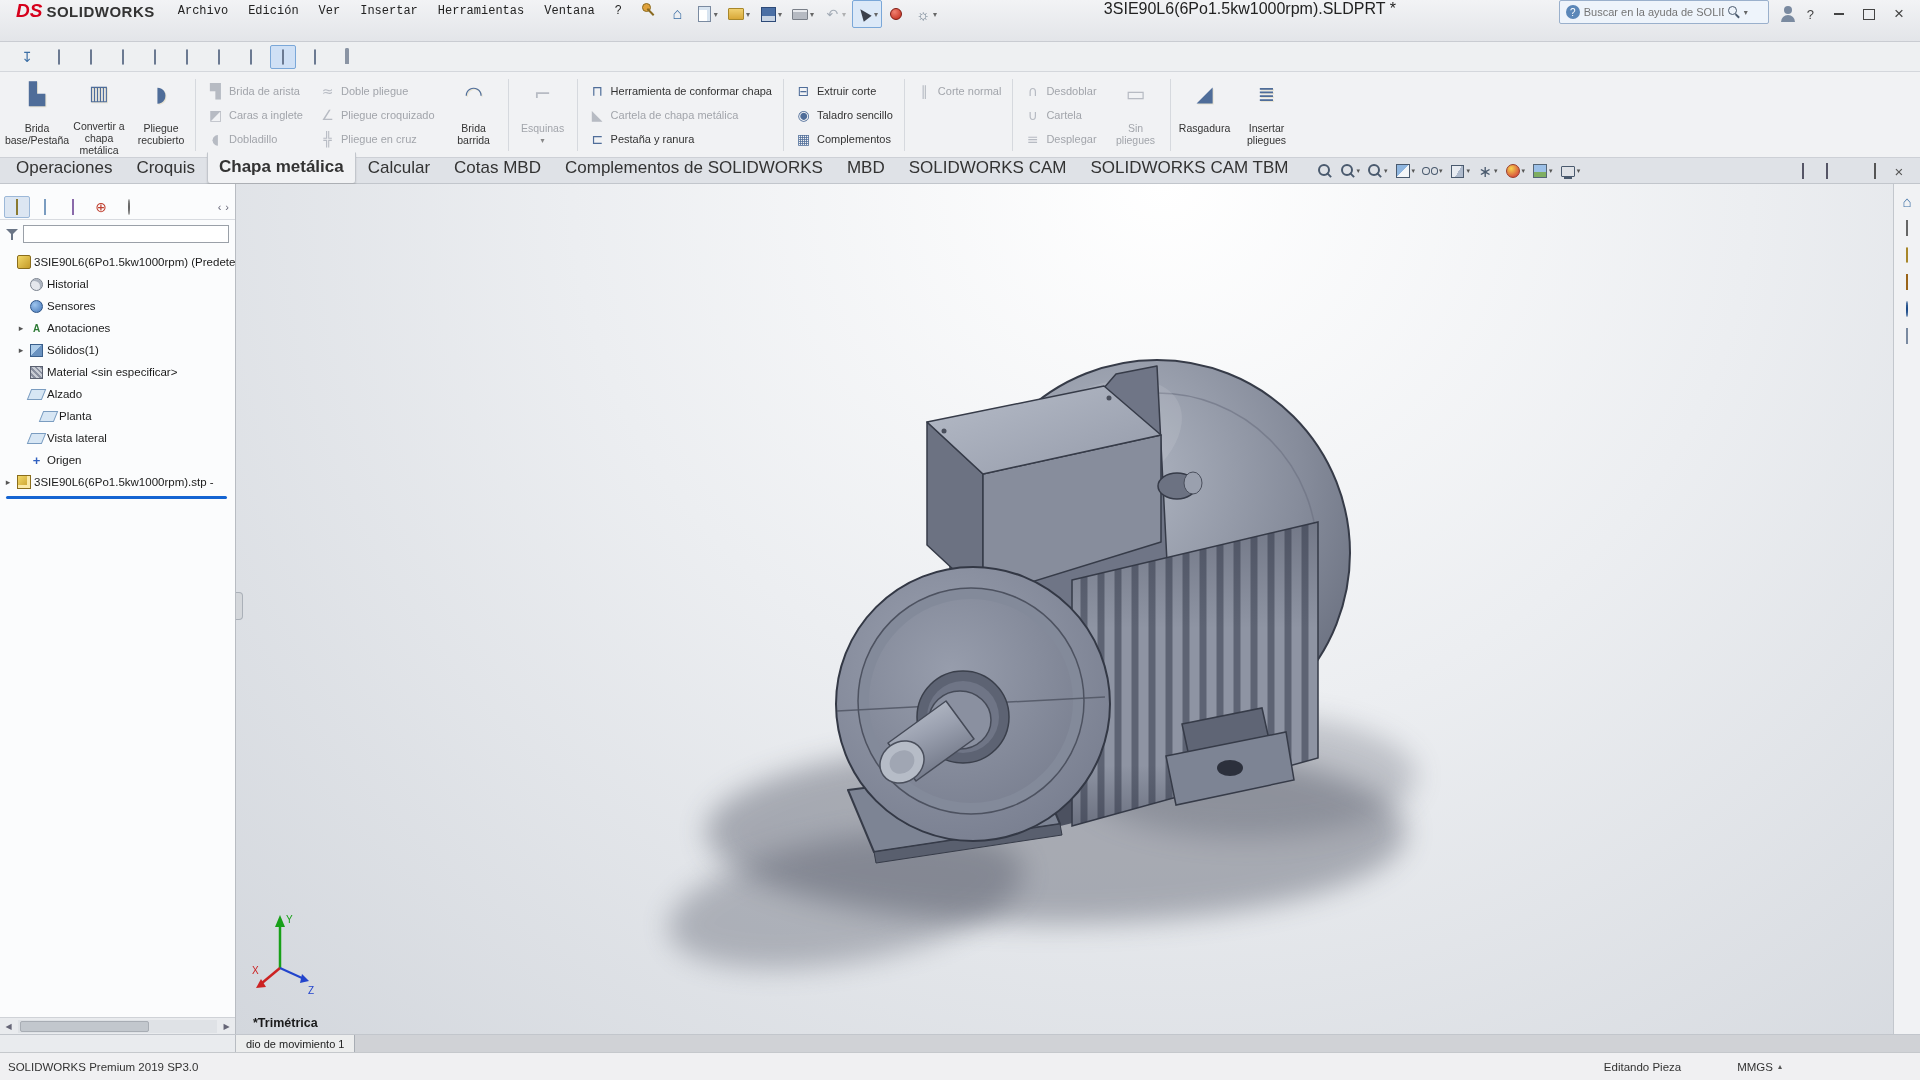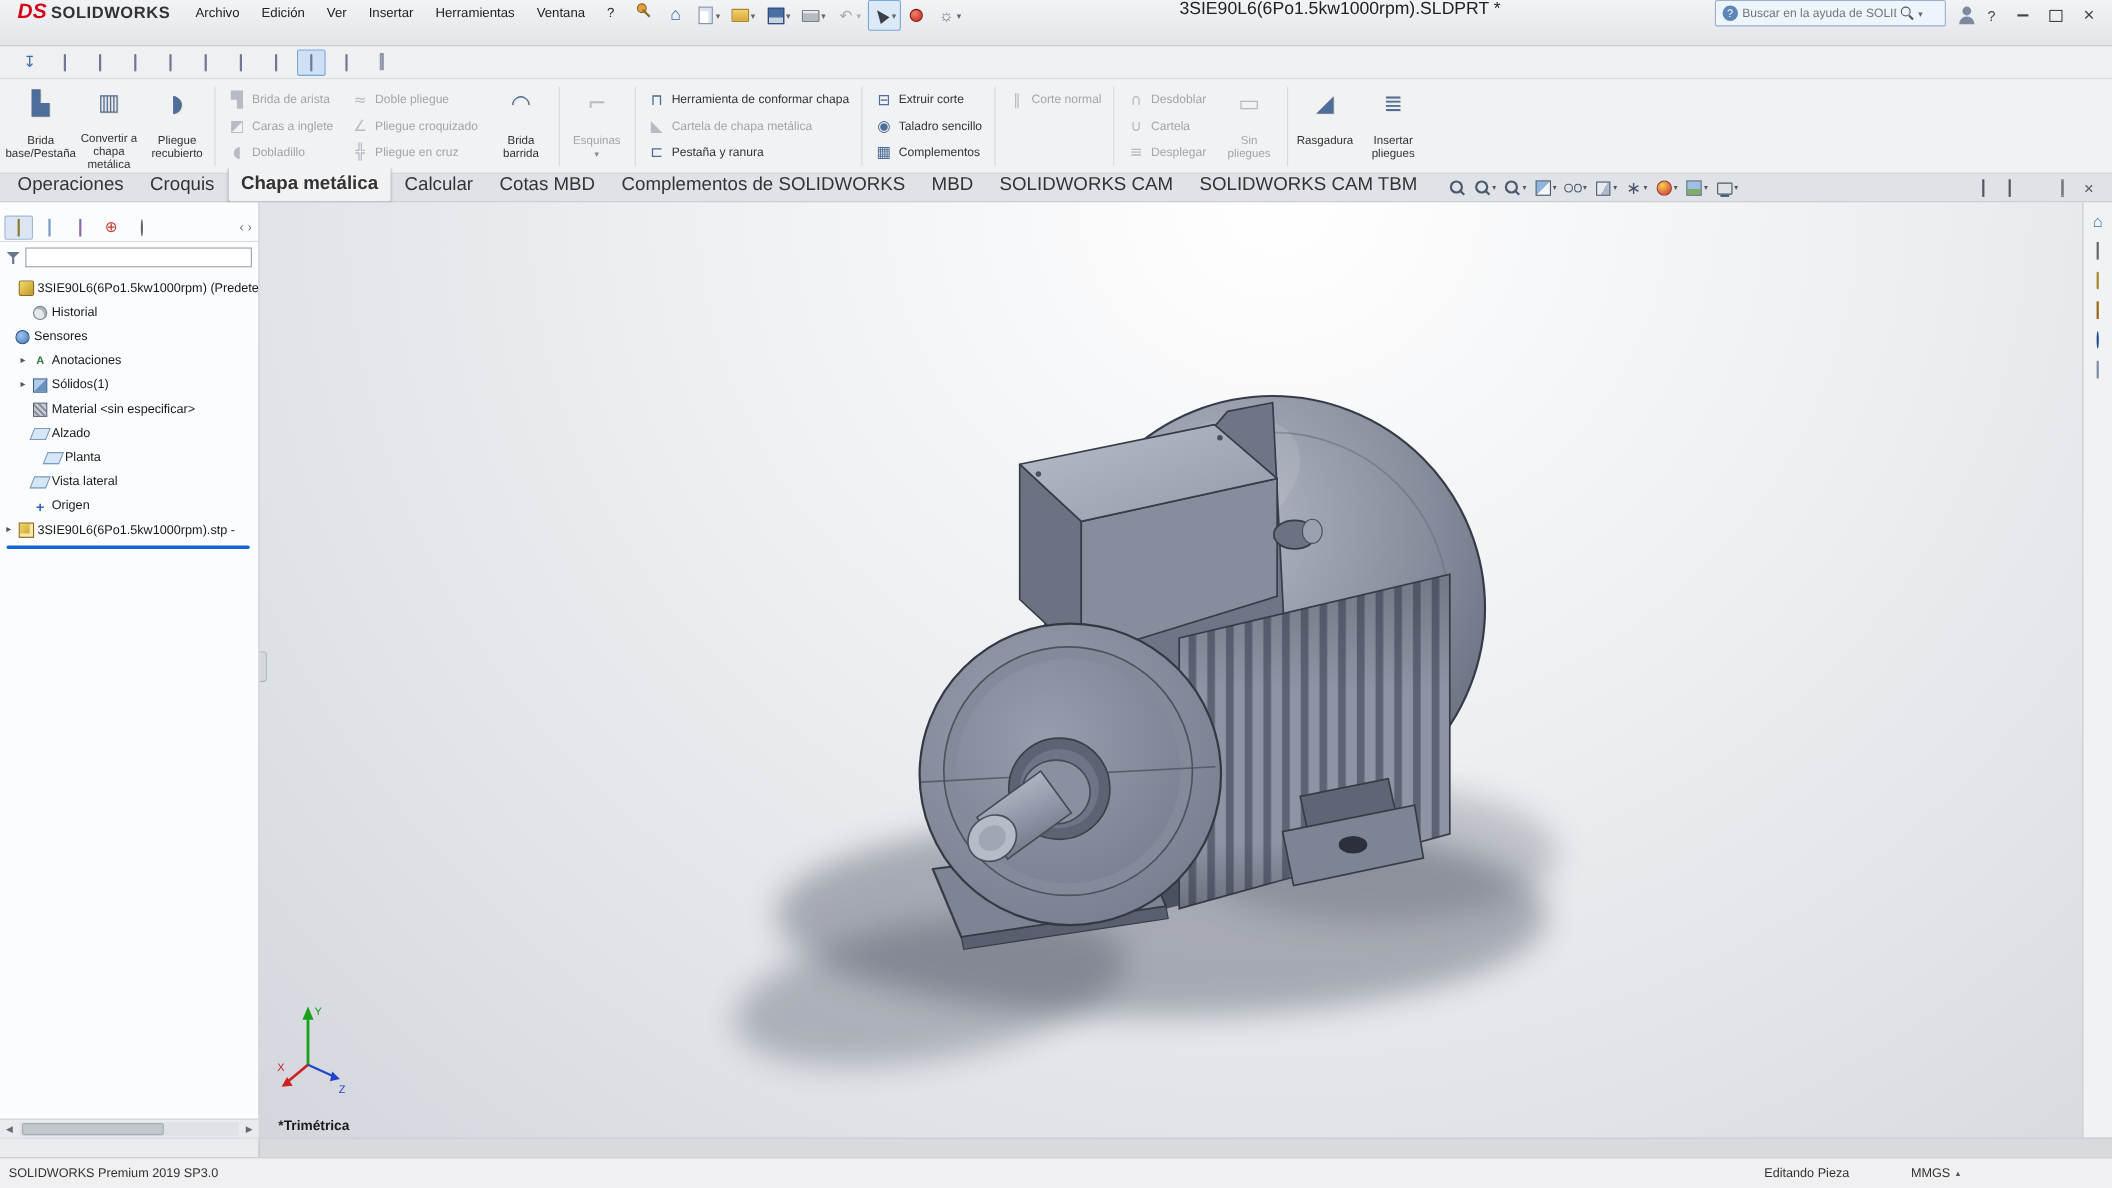--- a/index.html
+++ b/index.html
@@ -5,21 +5,21 @@
   * { margin:0; padding:0; box-sizing:border-box; }
   html,body { width:1920px; height:1080px; overflow:hidden; }
   body { font-family:"Liberation Sans","DejaVu Sans",sans-serif; font-size:12px; color:#222; background:#e4e6e9; }
   .app { position:relative; width:1920px; height:1080px; display:flex; flex-direction:column; background:#ececee; }
 
   
   .titlebar { height:42px; display:flex; align-items:flex-start; background:linear-gradient(#f2f3f5,#e3e5e9); border-bottom:1px solid #c9ccd2; padding:0 6px; position:relative; }
   .logo { display:flex; align-items:baseline; gap:4px; padding:0 14px 0 10px; }
   .logo .ds { color:#d6001c; font-weight:bold; font-style:italic; font-size:19px; }
   .logo .brand { font-weight:bold; font-size:15px; letter-spacing:.5px; color:#333; }
-  .menubar { display:flex; gap:2px; }
+  .menubar { display:flex; gap:2px;font-family:Liberation Mono, monospace; }
   .menubar .menu { padding:4px 9px; border-radius:2px; cursor:default; }
   .pin { width:18px; height:18px; margin:0 8px; position:relative; }
   .pin::before { content:""; position:absolute; width:7px; height:7px; background:#e0a23c; border:1px solid #8a6a20; border-radius:50%; left:3px; top:3px; }
   .pin::after { content:""; position:absolute; width:9px; height:2px; background:#8a6a20; transform:rotate(45deg); left:7px; top:11px; }
   .qicons { display:flex; align-items:center; gap:2px; }
   .qbtn { display:flex; align-items:center; height:28px; padding:0 3px; border-radius:2px; border:1px solid transparent; }
   .qbtn.selected { background:#dce9f8; border-color:#7aa7d8; }
   .qbtn.disabled { opacity:.45; }
   .qshape { width:17px; height:17px; display:flex; align-items:center; justify-content:center; position:relative; font-size:14px; color:#4a5a6e; }
   .qcaret { font-size:8px; color:#666; margin-left:1px; display:none; }
@@ -608,21 +608,21 @@
             <span class="ticon" data-icon="part"></span>
             <span class="tlabel">3SIE90L6(6Po1.5kw1000rpm) (Predete</span>
           </div>
 
           <div class="trow" style="padding-left: 16px;">
             <span class="tarrow">▸</span>
             <span class="ticon" data-icon="history"></span>
             <span class="tlabel">Historial</span>
           </div>
 
-          <div class="trow" style="">
+          <div class="trow" style="padding-left: 16px;">
             <span class="tarrow">▸</span>
             <span class="ticon" data-icon="sensors"></span>
             <span class="tlabel">Sensores</span>
           </div>
 
           <div class="trow arrow" style="padding-left: 16px;">
             <span class="tarrow">▸</span>
             <span class="ticon" data-icon="annot"></span>
             <span class="tlabel">Anotaciones</span>
           </div>
@@ -808,20 +808,23 @@
           </div>
           <div class="tpbtn">
             <span data-icon="tpprops"></span>
           </div>
       </div>
     </div>
   </div>
 
   <div class="bottomband">
     <div class="bb-left"></div>
+    <div class="motion-strip">
+      <div class="motion-tab">dio de movimiento 1</div>
+    </div>
   </div>
 
   <div class="statusbar">
     <span>SOLIDWORKS Premium 2019 SP3.0</span>
     <div class="sb-right">
       <span>Editando Pieza</span>
       <span class="sb-units">
         <span>MMGS</span>
         <span class="sb-caret">▴</span>
       </span>

